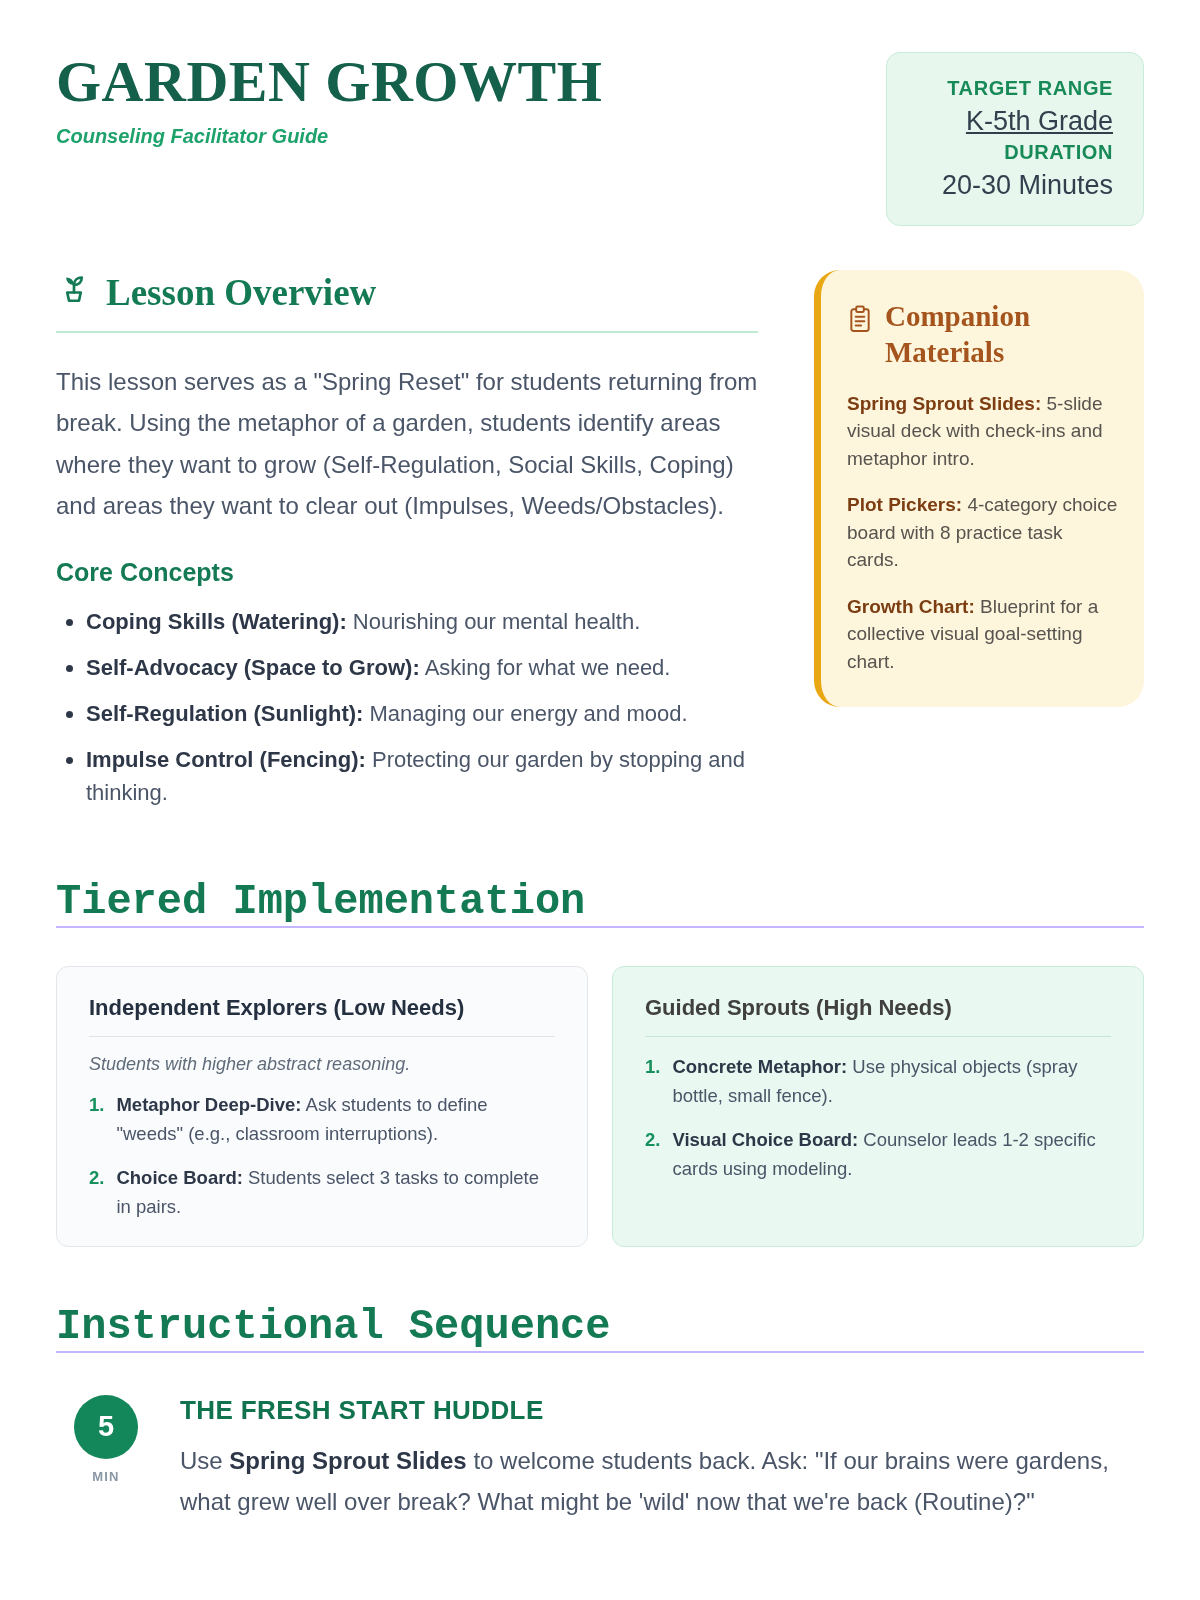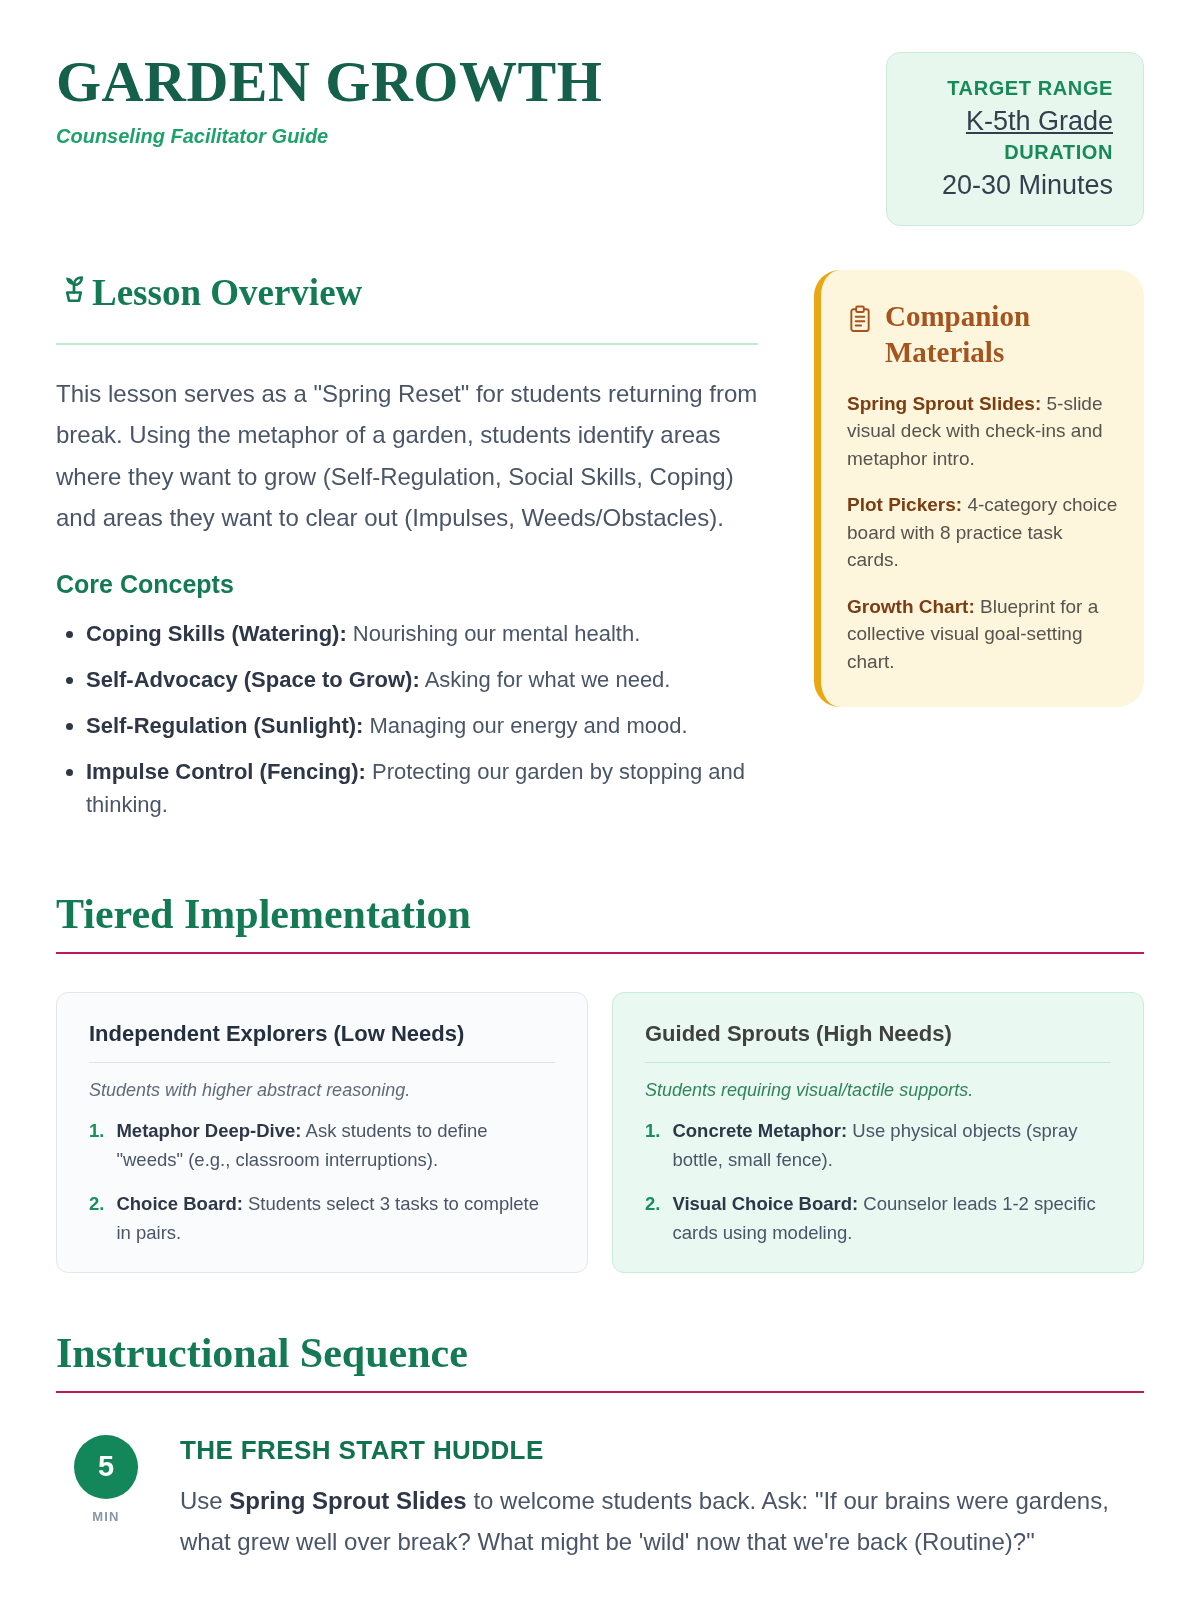--- a/index.html
+++ b/index.html
@@ -12,37 +12,37 @@
   .title { font-family:"Liberation Serif", serif; font-weight:700; font-size:58px; color:#14604a; letter-spacing:0.5px; line-height:1.05; }
   .subtitle { font-style:italic; font-weight:700; font-size:20px; color:#1ea26b; margin-top:12px; }
   .info-box { background:#e7f7ee; border:1px solid #c9ecd9; border-radius:14px; padding:24px 30px; text-align:right; min-width:258px; }
   .info-label { color:#178a57; font-weight:700; font-size:20px; letter-spacing:0.6px; }
   .info-value { color:#32404e; font-size:27px; margin-top:6px; }
   .info-value.gap { margin-bottom:4px;text-decoration:underline; }
 
   
   .main { display:grid; grid-template-columns:1fr 330px; column-gap:56px; margin-top:44px; align-items:start; }
 
-  .overview-heading { display:flex; align-items:center; font-family:"Liberation Serif", serif; font-size:37px; font-weight:600; color:#147a54; padding-bottom:28px; border-bottom:2px solid #bfe9d4; }
+  .overview-heading { display:flex; align-items:center; gap:14px; font-family:"Liberation Serif", serif; font-size:37px; font-weight:600; color:#147a54; padding-bottom:16px; border-bottom:2px solid #bfe9d4; }
   .overview-para { margin-top:28px; font-size:24px; line-height:1.72; color:#4a5568; }
   .core-heading { margin-top:32px; font-size:25px; font-weight:700; color:#147a54; }
   .bullets { margin-top:18px; padding-left:30px; }
   .bullets li { margin-bottom:13px; font-size:22px; line-height:1.5; color:#4a5568; }
   .bullets li::marker { color:#2d3748; }
   .b-label { font-weight:700; color:#2d3748; }
 
   
   .materials { background:#fdf5dc; border-radius:26px; border-left:7px solid #eaa714; padding:28px 26px 32px 26px; }
   .materials-heading { display:flex; align-items:flex-start; gap:12px; font-family:"Liberation Serif", serif; font-size:29px; font-weight:600; color:#a4541c; line-height:1.25; }
   .materials-heading .icn { margin-top:6px; flex:0 0 auto; }
   .material-item { margin-top:19px; font-size:19px; line-height:1.45; color:#57534e; }
   .m-label { font-weight:700; color:#7c3d12; }
 
   
-  .section-heading { font-family:Liberation Serif, serif; font-size:42px; font-weight:600; color:#147a54; padding-bottom:14px; border-bottom:2px solid #be185d; }
+  .section-heading { font-family:Liberation Mono, monospace; font-size:42px; font-weight:600; color:#147a54; border-bottom:2px solid #c4b5fd; }
   .mt-tiered { margin-top:56px; }
   .mt-seq { margin-top:56px; }
 
   
   .cards { display:grid; grid-template-columns:1fr 1fr; gap:24px; margin-top:38px; }
   .card { border-radius:12px; padding:28px 32px 24px 32px; }
   .card.low { background:#fafbfc; border:1px solid #e3e7eb; }
   .card.high { background:#e9f8f0; border:1px solid #c8ecd9; }
   .card-title { font-size:22px; font-weight:700; color:#243040; padding-bottom:15px; border-bottom:1px solid #e0e4e9; }
   .card.high .card-title { color:#404040; border-color:#c2e7d2; }
@@ -134,21 +134,20 @@
         </div>
         <div class="card-item">
           <span class="card-num">2.</span>
           <span><span class="c-label">Choice Board:</span> <span>Students select 3 tasks to complete in pairs.</span></span>
         </div>
       </div>
     </div>
 
     <div class="card high">
       <h3 class="card-title">Guided Sprouts (High Needs)</h3>
-      <p class="card-subtitle">Students requiring visual/tactile supports.</p>
       <div class="card-list">
         <div class="card-item">
           <span class="card-num">1.</span>
           <span><span class="c-label">Concrete Metaphor:</span> <span>Use physical objects (spray bottle, small fence).</span></span>
         </div>
         <div class="card-item">
           <span class="card-num">2.</span>
           <span><span class="c-label">Visual Choice Board:</span> <span>Counselor leads 1-2 specific cards using modeling.</span></span>
         </div>
       </div>

